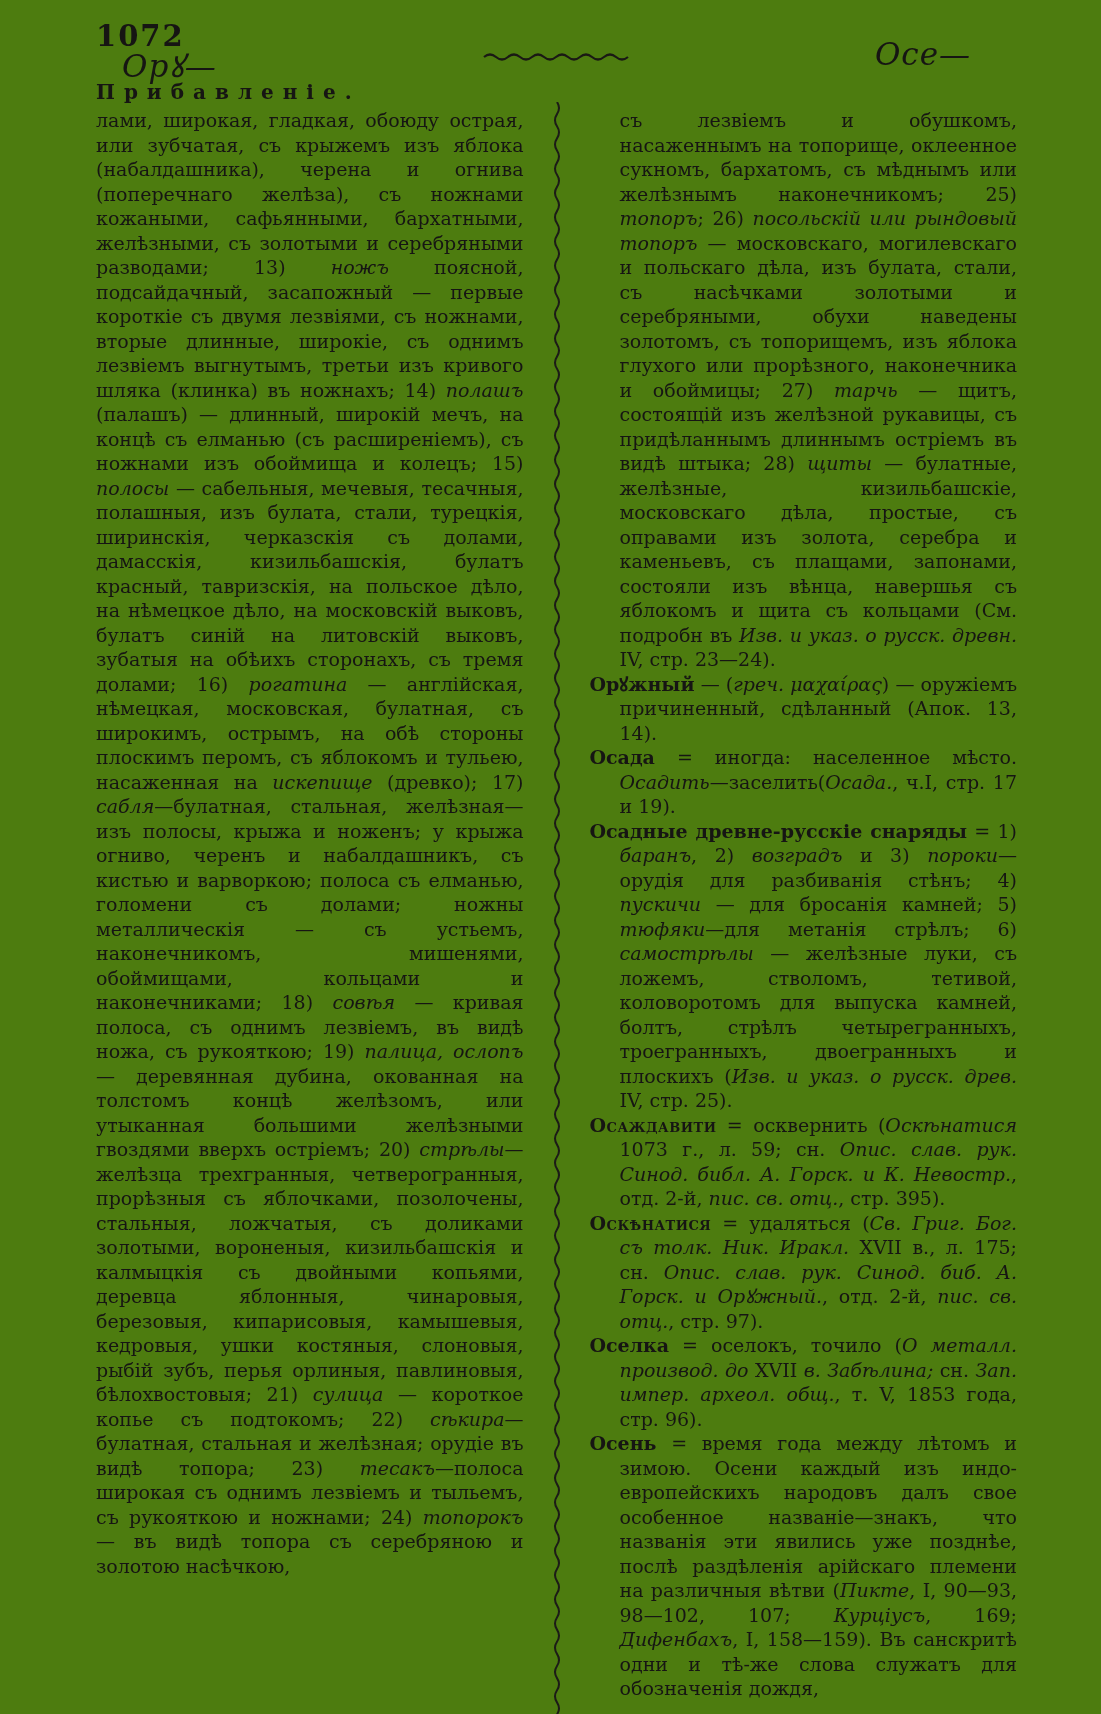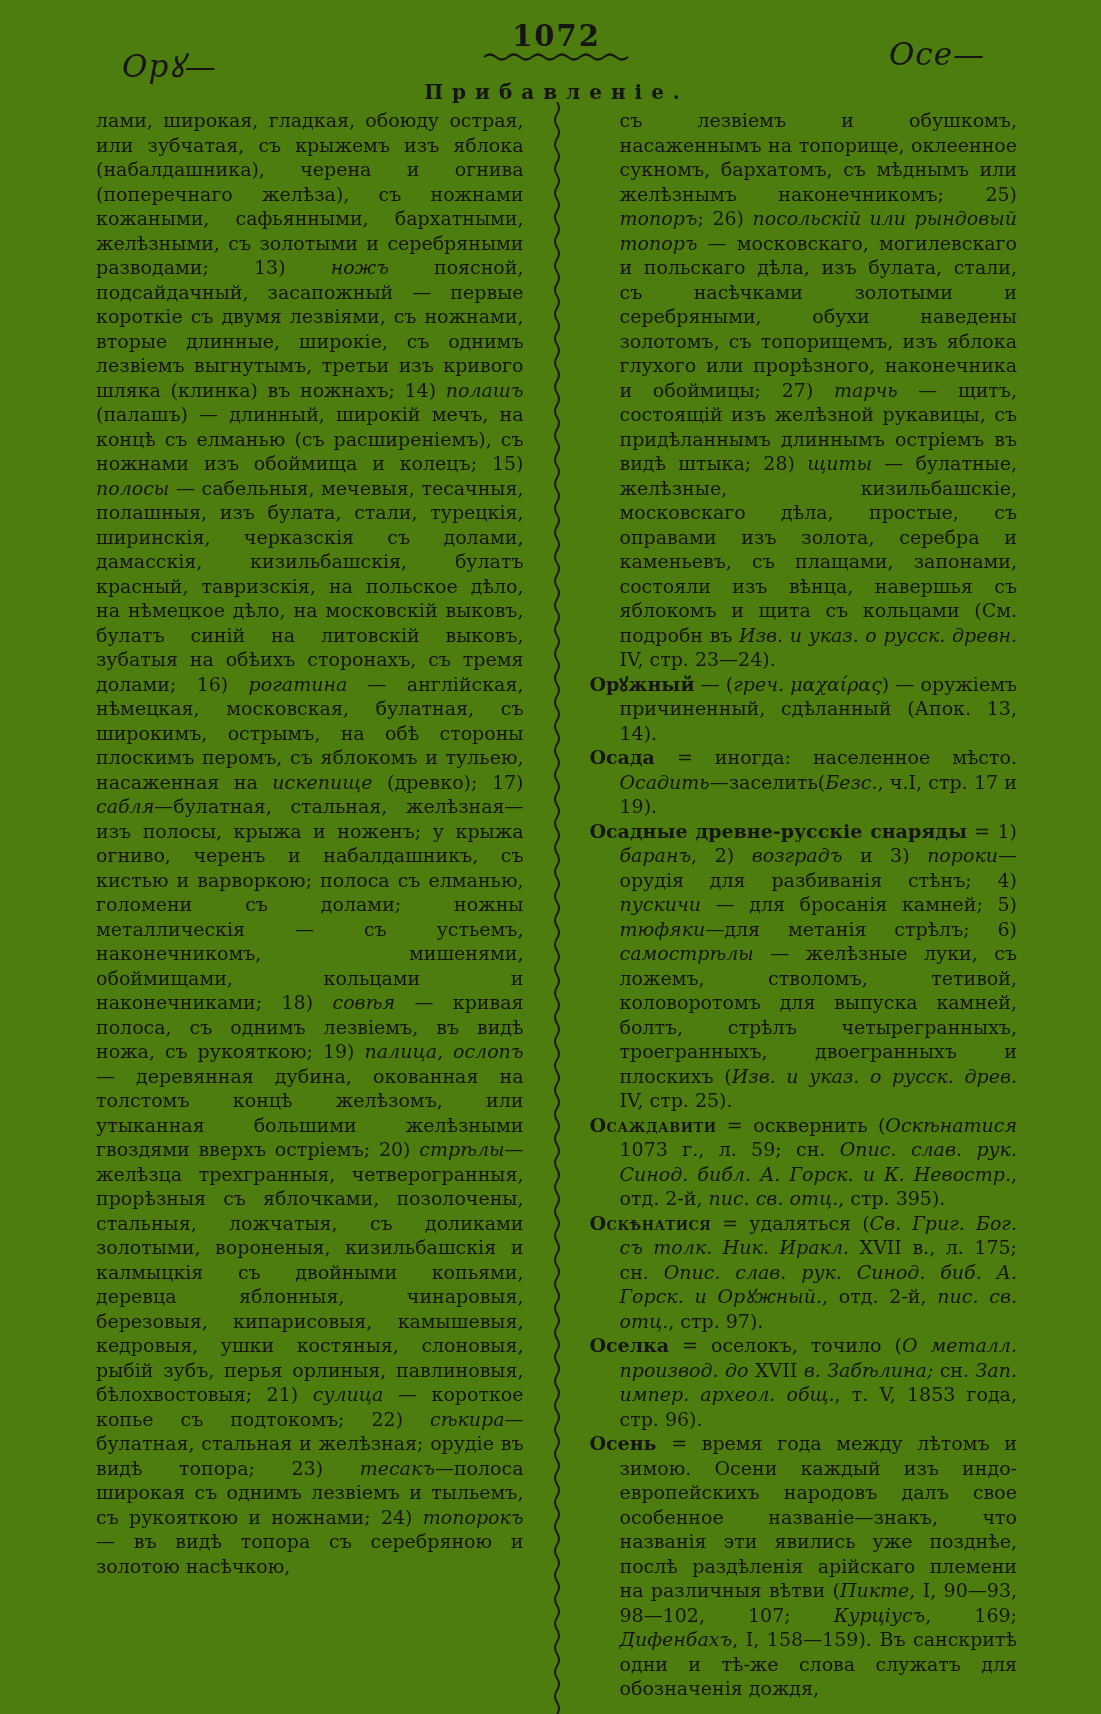--- a/index.html
+++ b/index.html
@@ -15,22 +15,22 @@
     overflow:hidden;
   }
   
   .header{position:relative;height:86px;}
   .running-head{
     position:absolute;top:22px;
     font-size:31px;font-style:italic;letter-spacing:1px;
     white-space:nowrap;
   }
   .running-head.left{left:26px;}
-  .running-head.right{right:32px;top:14px;}
-  .header-center{text-align:center;}
+  .running-head.right{right:46px;top:14px;}
+  .header-center{text-align:left;}
   .page-number{font-size:29px;font-weight:bold;letter-spacing:2px;line-height:1;}
   .squiggle{display:block;margin:1px auto 2px auto;width:150px;height:10px;}
   .squiggle path{fill:none;stroke:#1a1914;stroke-width:2.2;}
   .section-title{
     font-size:20px;font-weight:bold;letter-spacing:0.45em;
     margin-top:18px;
   }
   
   .columns{position:relative;display:flex;gap:66px;}
   .col{flex:1;min-width:0;font-size:19px;line-height:24.5px;text-align:justify;}
@@ -78,21 +78,21 @@
       <svg viewBox="0 0 9 1600" preserveAspectRatio="none" aria-hidden="true">
         <path d="M4.5 0 q4 6 0 12 q-4 6 0 12 q4 6 0 12 q-4 6 0 12 q4 6 0 12 q-4 6 0 12 q4 6 0 12 q-4 6 0 12 q4 6 0 12 q-4 6 0 12 q4 6 0 12 q-4 6 0 12 q4 6 0 12 q-4 6 0 12 q4 6 0 12 q-4 6 0 12 q4 6 0 12 q-4 6 0 12 q4 6 0 12 q-4 6 0 12 q4 6 0 12 q-4 6 0 12 q4 6 0 12 q-4 6 0 12 q4 6 0 12 q-4 6 0 12 q4 6 0 12 q-4 6 0 12 q4 6 0 12 q-4 6 0 12 q4 6 0 12 q-4 6 0 12 q4 6 0 12 q-4 6 0 12 q4 6 0 12 q-4 6 0 12 q4 6 0 12 q-4 6 0 12 q4 6 0 12 q-4 6 0 12 q4 6 0 12 q-4 6 0 12 q4 6 0 12 q-4 6 0 12 q4 6 0 12 q-4 6 0 12 q4 6 0 12 q-4 6 0 12 q4 6 0 12 q-4 6 0 12 q4 6 0 12 q-4 6 0 12 q4 6 0 12 q-4 6 0 12 q4 6 0 12 q-4 6 0 12 q4 6 0 12 q-4 6 0 12 q4 6 0 12 q-4 6 0 12 q4 6 0 12 q-4 6 0 12 q4 6 0 12 q-4 6 0 12 q4 6 0 12 q-4 6 0 12 q4 6 0 12 q-4 6 0 12 q4 6 0 12 q-4 6 0 12 q4 6 0 12 q-4 6 0 12 q4 6 0 12 q-4 6 0 12 q4 6 0 12 q-4 6 0 12 q4 6 0 12 q-4 6 0 12 q4 6 0 12 q-4 6 0 12 q4 6 0 12 q-4 6 0 12 q4 6 0 12 q-4 6 0 12 q4 6 0 12 q-4 6 0 12 q4 6 0 12 q-4 6 0 12 q4 6 0 12 q-4 6 0 12 q4 6 0 12 q-4 6 0 12 q4 6 0 12 q-4 6 0 12 q4 6 0 12 q-4 6 0 12 q4 6 0 12 q-4 6 0 12 q4 6 0 12 q-4 6 0 12 q4 6 0 12 q-4 6 0 12 q4 6 0 12 q-4 6 0 12 q4 6 0 12 q-4 6 0 12 q4 6 0 12 q-4 6 0 12 q4 6 0 12 q-4 6 0 12 q4 6 0 12 q-4 6 0 12 q4 6 0 12 q-4 6 0 12 q4 6 0 12 q-4 6 0 12 q4 6 0 12 q-4 6 0 12 q4 6 0 12 q-4 6 0 12 q4 6 0 12 q-4 6 0 12 q4 6 0 12 q-4 6 0 12 q4 6 0 12 q-4 6 0 12 q4 6 0 12 q-4 6 0 12 q4 6 0 12 q-4 6 0 12 q4 6 0 12 q-4 6 0 12 q4 6 0 12 q-4 6 0 12"></path>
       </svg>
     </div>
 
     <div class="col">
       <p class="cont">съ лезвіемъ и обушкомъ, насаженнымъ на топорище, оклеенное сукномъ, бархатомъ, съ мѣднымъ или желѣзнымъ наконечникомъ; 25) <i>топоръ</i>; 26) <i>посольскій или рындовый топоръ</i> — московскаго, могилевскаго и польскаго дѣла, изъ булата, стали, съ насѣчками золотыми и серебряными, обухи наведены золотомъ, съ топорищемъ, изъ яблока глухого или прорѣзного, наконечника и обоймицы; 27) <i>тарчь</i> — щитъ, состоящій изъ желѣзной рукавицы, съ придѣланнымъ длиннымъ остріемъ въ видѣ штыка; 28) <i>щиты</i> — булатные, желѣзные, кизильбашскіе, московскаго дѣла, простые, съ оправами изъ золота, серебра и каменьевъ, съ плащами, запонами, состояли изъ вѣнца, навершья съ яблокомъ и щита съ кольцами (См. подробн въ <i>Изв. и указ. о русск. древн.</i> IV, стр. 23—24).</p>
       <div>
   <p class="entry"><b class="hw">Орꙋжный</b><span> — (<i>греч. μαχαίρας</i>) — оружіемъ причиненный, сдѣланный (Апок. 13, 14).</span></p>
 
-  <p class="entry"><b class="hw">Осада</b><span> = иногда: населенное мѣсто. <i>Осадить</i>—заселить(<i>Безс.</i>, ч.I, стр. 17 и 19).</span></p>
+  <p class="entry"><b class="hw">Осада</b><span> = иногда: населенное мѣсто. <i>Осадить</i>—заселить(<i>Осада.</i>, ч.I, стр. 17 и 19).</span></p>
 
   <p class="entry"><b class="hw">Осадные древне-русскіе снаряды</b><span> = 1) <i>баранъ</i>, 2) <i>возградъ</i> и 3) <i>пороки</i>—орудія для разбиванія стѣнъ; 4) <i>пускичи</i> — для бросанія камней; 5) <i>тюфяки</i>—для метанія стрѣлъ; 6) <i>самострѣлы</i> — желѣзные луки, съ ложемъ, стволомъ, тетивой, коловоротомъ для выпуска камней, болтъ, стрѣлъ четырегранныхъ, троегранныхъ, двоегранныхъ и плоскихъ (<i>Изв. и указ. о русск. древ.</i> IV, стр. 25).</span></p>
 
   <p class="entry"><b class="hw slav">Осаждавити</b><span> = осквернить (<i>Оскѣнатися</i> 1073 г., л. 59; сн. <i>Опис. слав. рук. Синод. библ. А. Горск. и К. Невостр.</i>, отд. 2-й, <i>пис. св. отц.</i>, стр. 395).</span></p>
 
   <p class="entry"><b class="hw slav">Оскѣнатися</b><span> = удаляться (<i>Св. Григ. Бог. съ толк. Ник. Иракл.</i> XVII в., л. 175; сн. <i>Опис. слав. рук. Синод. биб. А. Горск. и Орꙋжный.</i>, отд. 2-й, <i>пис. св. отц.</i>, стр. 97).</span></p>
 
   <p class="entry"><b class="hw">Оселка</b><span> = оселокъ, точило (<i>О металл. производ. до</i> XVII <i>в. Забѣлина;</i> сн. <i>Зап. импер. археол. общ.</i>, т. V, 1853 года, стр. 96).</span></p>
 
   <p class="entry"><b class="hw">Осень</b><span> = время года между лѣтомъ и зимою. Осени каждый изъ индо-европейскихъ народовъ далъ свое особенное названіе—знакъ, что названія эти явились уже позднѣе, послѣ раздѣленія арійскаго племени на различныя вѣтви (<i>Пикте</i>, I, 90—93, 98—102, 107; <i>Курціусъ</i>, 169; <i>Дифенбахъ</i>, I, 158—159). Въ санскритѣ одни и тѣ-же слова служатъ для обозначенія дождя,</span></p>

